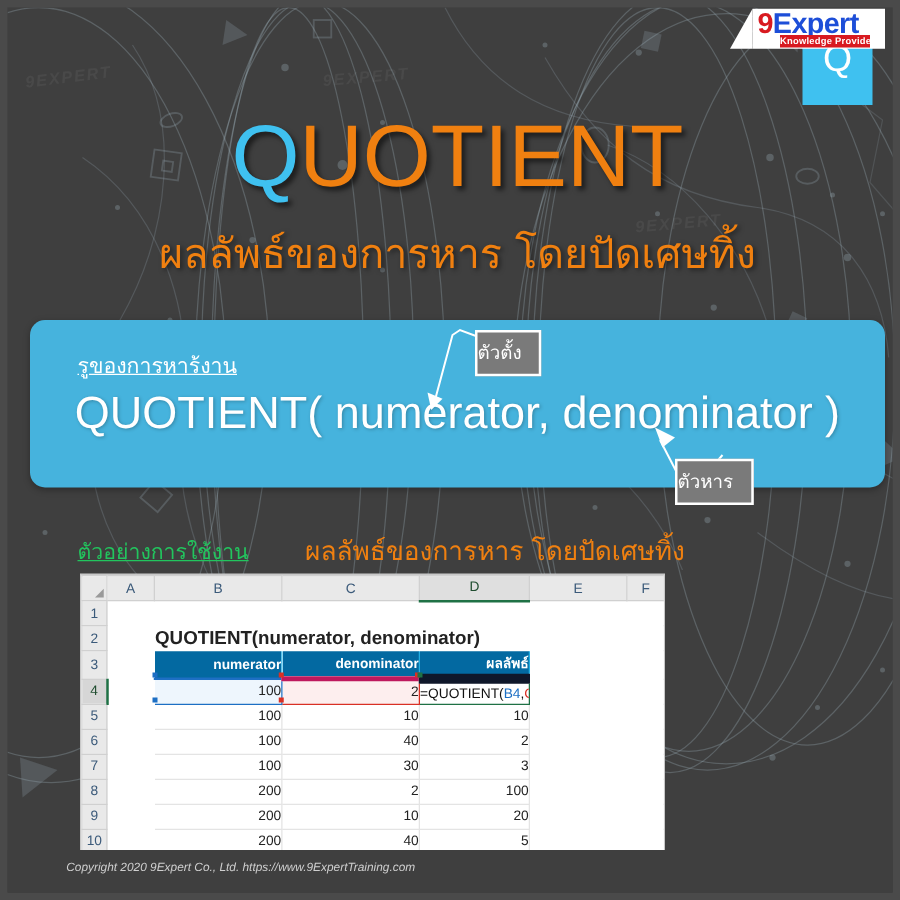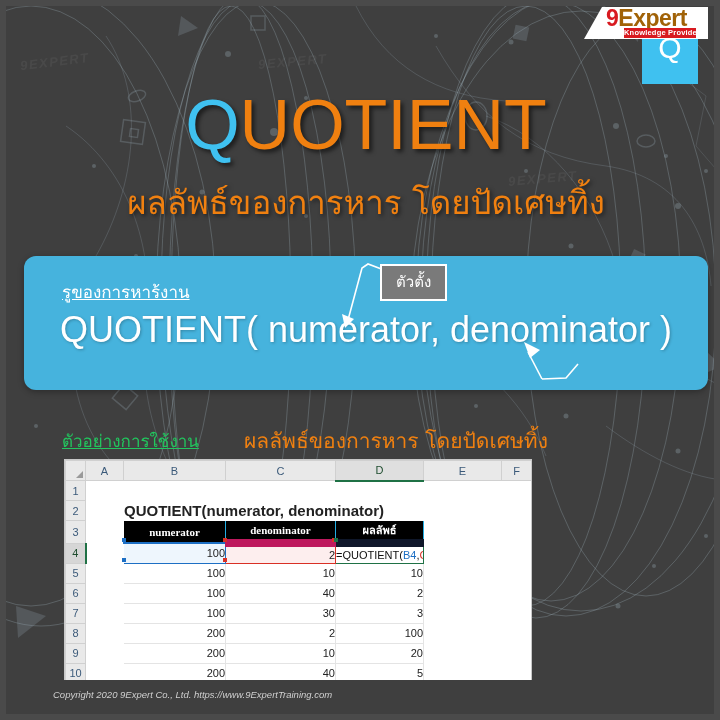--- a/index.html
+++ b/index.html
@@ -117,21 +117,21 @@
     text-shadow: 1px 1px 3px rgba(0,0,0,0.25);
     white-space: nowrap;
   }
   .callout {
     position: absolute;
     background: #7a7a7a;
     border: 2px solid #ffffff;
     color: #ffffff;
     font-family: Liberation Mono, monospace;
     font-size: 15px;
-    padding: 4px 14px 5px 14px;
+    padding: 4px 14px 5px 0;
     white-space: nowrap;
     z-index: 5;
     text-align: center;
   }
   #callout-numerator { left: 374px; top: 258px; }
   #callout-denominator { left: 534px; top: 361px; }
   #callout-lines {
     position: absolute;
     left: 0; top: 240px;
     width: 720px; height: 160px;
@@ -238,30 +238,29 @@
   }
   .cell.blank { border: 1px solid transparent; }
   .cell.title-cell {
     text-align: left;
     padding-left: 4px;
     font-weight: bold;
     font-size: 15px;
     border: 1px solid transparent;
   }
   .cell.hdr-fill {
-    background: #000000;
+    background: #0369a1;
     color: #ffffff;
-    text-align: center;
+    text-align: right;
     font-weight: bold;
     padding-right: 0;
     border: 1px solid #22aee3;
-    font-family: Liberation Serif, serif;
   }
   .cell.hdr-fill.u-blue  { border-bottom: 2px solid #1d6fc4; }
-  .cell.hdr-fill.u-red   { border-bottom: 8px solid #be185d; }
+  .cell.hdr-fill.u-red   { border-bottom: 4px solid #be185d; }
   .cell.hdr-fill.u-green { border-bottom: 8px solid #0f172a; }
   .cell.sel-blue {
     background: #eef6fd;
     border: 1px solid #1d6fc4;
   }
   .cell.sel-red {
     background: #fdeeee;
     border: 1px solid #d93025;
   }
   .cell.formula-cell {
@@ -315,21 +314,21 @@
     left: 4px;
     top: -1px;
     font-family: "Liberation Sans", sans-serif;
     font-weight: bold;
     font-size: 23px;
     line-height: 24px;
     letter-spacing: -0.5px;
     white-space: nowrap;
   }
   #logo-wordmark .nine { color: #d81a20; }
-  #logo-wordmark .expert { color: #a16207; margin-top: 20px; }
+  #logo-wordmark .expert { color: #1d4ed8; margin-top: 20px; }
   #logo-tagline {
     position: absolute;
     left: 22px;
     top: 21px;
     width: 72px;
     background: #d81a20;
     color: #ffffff;
     font-family: "Liberation Sans", sans-serif;
     font-weight: bold;
     font-size: 7.5px;
@@ -461,20 +460,21 @@
 
   <svg id="callout-lines" viewBox="0 0 720 160">
     <path d="M378 24 L362 18 L356 22 L342 74" stroke="#ffffff" stroke-width="1.6" fill="none"></path>
     <polygon points="339,82 336,68 348,73" fill="#ffffff"></polygon>
     <path d="M536 133 L560 132 L572 118" stroke="#ffffff" stroke-width="1.6" fill="none"></path>
     <polygon points="518,96 534,104 524,112" fill="#ffffff"></polygon>
     <path d="M522,106 L536,133" stroke="#ffffff" stroke-width="1.6" fill="none"></path>
   </svg>
 
   <div class="callout" id="callout-numerator">ตัวตั้ง</div>
+  <div class="callout" id="callout-denominator">ตัวหาร</div>
 
   <div id="example-label">ตัวอย่างการใช้งาน</div>
   <div id="example-heading">ผลลัพธ์ของการหาร โดยปัดเศษทิ้ง</div>
 
   <div id="sheet">
     <table>
       <colgroup>
         <col style="width:20px">
           <col style="width:38px">
           <col style="width:102px">

